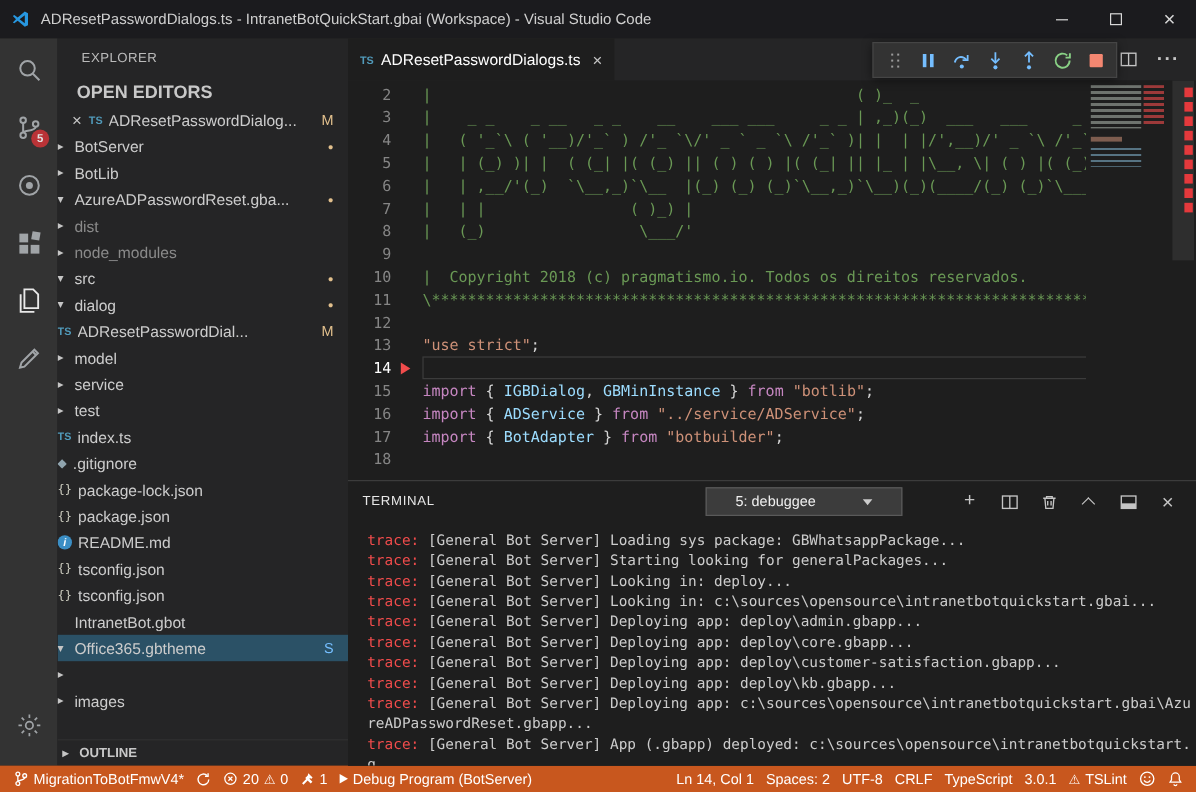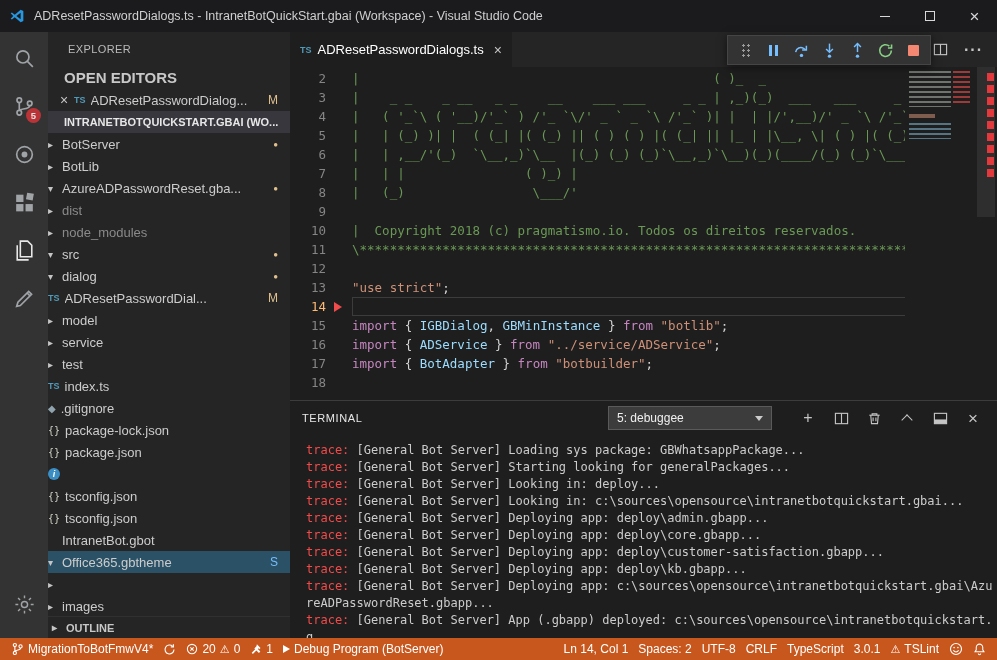--- a/index.html
+++ b/index.html
@@ -67,41 +67,41 @@
   .debug-toolbar{position:absolute;left:437px;top:3px;height:30px;background:#333333;border:1px solid #454545;box-shadow:0 2px 8px rgba(0,0,0,.55);display:flex;align-items:center;padding:0 3px;z-index:6}
   .dt-btn{width:28px;height:26px;display:flex;align-items:center;justify-content:center;gap:3px}
   .grip{width:10px;height:16px;background-image:radial-gradient(#9b9b9b 1.1px,transparent 1.2px);background-size:5px 5px;background-position:1px 1px}
   .pause-bar{width:3px;height:11px;background:var(--debug-blue);display:inline-block}
   .stop-sq{width:11px;height:11px;background:var(--debug-red);border-radius:1px;display:inline-block}
 
   .editor{flex:1;position:relative;min-height:0;overflow:hidden}
   .code{position:absolute;left:0;top:2px;right:88px;bottom:0;overflow:hidden;font-family:"DejaVu Sans Mono","Liberation Mono",monospace;font-size:12.5px;line-height:19px}
   .code-line{display:flex;position:relative;height:19px}
   .ln{width:36px;flex:none;text-align:right;color:#858585;margin-right:26px}
-  .code-line.current .ln{color:#fdba74}
+  .code-line.current .ln{color:#ffffff}
   .lt{flex:1;white-space:pre;min-width:0;overflow:hidden}
   .code-line.current .lt{outline:1px solid #3c3c3c;outline-offset:-1px}
   .dbg-arrow{position:absolute;left:44px;top:4.5px;width:0;height:0;border-left:8px solid #f14c4c;border-top:5px solid transparent;border-bottom:5px solid transparent}
   .tok-comment{color:var(--comment)} .tok-string{color:var(--string)} .tok-keyword{color:var(--keyword)}
   .tok-ident{color:var(--ident)} .tok-plain{color:var(--plain-code)}
 
   .minimap{position:absolute;top:0;right:22px;width:70px;bottom:0;background:#1e1e1e}
   .mm-a{position:absolute;left:4px;right:24px;top:4px;height:36px;background:repeating-linear-gradient(to bottom,rgba(190,200,190,.5) 0 2px,transparent 2px 5px)}
   .mm-b{position:absolute;right:5px;top:4px;width:17px;height:34px;background:repeating-linear-gradient(to bottom,rgba(241,76,76,.6) 0 2px,transparent 2px 5px)}
   .mm-c{position:absolute;left:4px;top:56px;width:42px;height:16px;background:repeating-linear-gradient(to bottom,rgba(156,220,254,.45) 0 2px,transparent 2px 5px)}
   .mm-d{position:absolute;left:4px;top:47px;width:26px;height:4px;background:rgba(206,145,120,.55)}
   .ruler{position:absolute;top:0;right:0;width:22px;bottom:0}
   .ruler .thumb{position:absolute;top:0;left:2px;right:2px;height:150px;background:rgba(121,121,121,.18)}
   .ruler .mark{position:absolute;right:3px;width:7px;height:8px;background:#e4393c}
 
   
   .panel{height:238px;flex:none;border-top:1px solid #3c3c3c;display:flex;flex-direction:column;background:#1e1e1e}
   .panel-header{height:34px;flex:none;display:flex;align-items:center;padding:0 12px}
   .panel-tab{font-size:11px;letter-spacing:.6px;color:#e7e7e7;margin-right:12px}
-  .term-select{width:164px;height:24px;background:#3c3c3c;border:1px solid #5a5a5a;display:flex;align-items:center;justify-content:space-between;padding:0 8px;font-size:12px;color:#f0f0f0;margin-left:auto;margin-right:28px}
+  .term-select{width:164px;height:24px;background:#3c3c3c;border:1px solid #5a5a5a;display:flex;align-items:center;justify-content:space-between;padding:0 24px;font-size:12px;color:#f0f0f0;margin-left:auto;margin-right:48px}
   .dd-arrow{width:0;height:0;border-left:4px solid transparent;border-right:4px solid transparent;border-top:5px solid #cccccc}
   .panel-actions{display:flex;align-items:center;gap:17px;color:#c5c5c5;padding-right:4px}
   .pa-btn{display:flex;align-items:center;justify-content:center;min-width:16px}
   .plus{font-size:16px;line-height:1}
   .chev-up{width:8px;height:8px;border-top:1.6px solid #c5c5c5;border-left:1.6px solid #c5c5c5;transform:rotate(45deg);margin-top:3px}
   .panel-x{font-size:17px;line-height:1}
   .terminal{flex:1;overflow:hidden;padding:7px 4px 0 16px;font-family:"DejaVu Sans Mono","Liberation Mono",monospace;font-size:12px;line-height:17px;color:#cccccc}
   .term-line{white-space:pre-wrap;word-break:break-all}
   .trace{color:var(--trace-red)}
 
@@ -191,21 +191,20 @@
 
     <aside class="sidebar">
       <div class="sb-title">EXPLORER</div>
       <div class="sb-section-label">OPEN EDITORS</div>
       <div class="oe-item">
         <span class="oe-close">×</span>
         <span class="ti icon-ts-inline" style="color:var(--ts-blue);font-weight:bold;font-size:9px">TS</span>
         <span class="oe-label">ADResetPasswordDialog...</span>
         <span class="oe-badge">M</span>
       </div>
-      <div class="ws-header">INTRANETBOTQUICKSTART.GBAI (WO...</div>
       <div class="tree">
           <div class="tree-row indent-0 b-dot">
             <span class="tw">▸</span>
             <span class="tl">BotServer</span>
             <span class="tb">●</span>
           </div>
           <div class="tree-row indent-0">
             <span class="tw">▸</span>
             <span class="tl">BotLib</span>
           </div>
@@ -260,20 +259,21 @@
           <div class="tree-row indent-1 icon-json">
             <span class="ti">{}</span>
             <span class="tl">package-lock.json</span>
           </div>
           <div class="tree-row indent-1 icon-json">
             <span class="ti">{}</span>
             <span class="tl">package.json</span>
           </div>
           <div class="tree-row indent-1 icon-info">
             <span class="ti">i</span>
+            <span class="tl">README.md</span>
           </div>
           <div class="tree-row indent-1 icon-json">
             <span class="ti">{}</span>
             <span class="tl">tsconfig.json</span>
           </div>
           <div class="tree-row indent-1 icon-json">
             <span class="ti">{}</span>
             <span class="tl">tsconfig.json</span>
           </div>
           <div class="tree-row indent-0">

